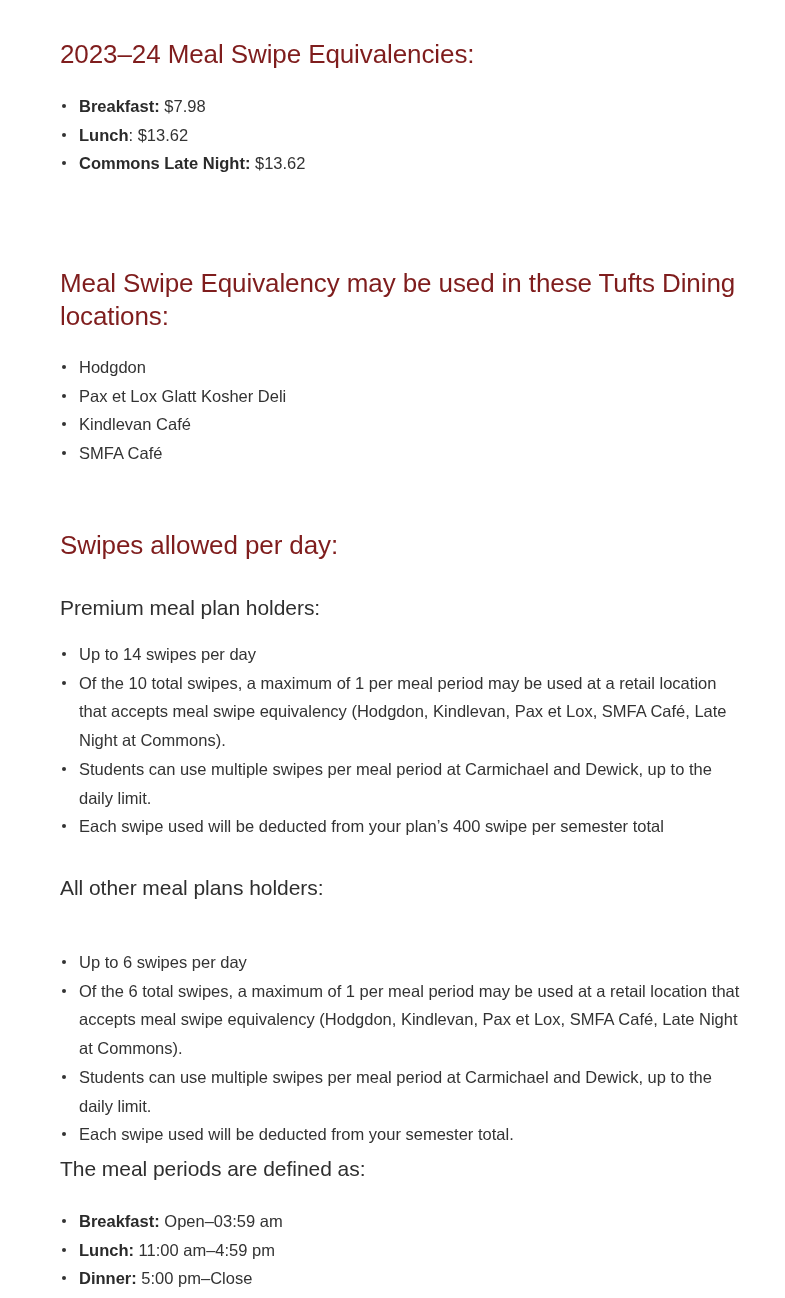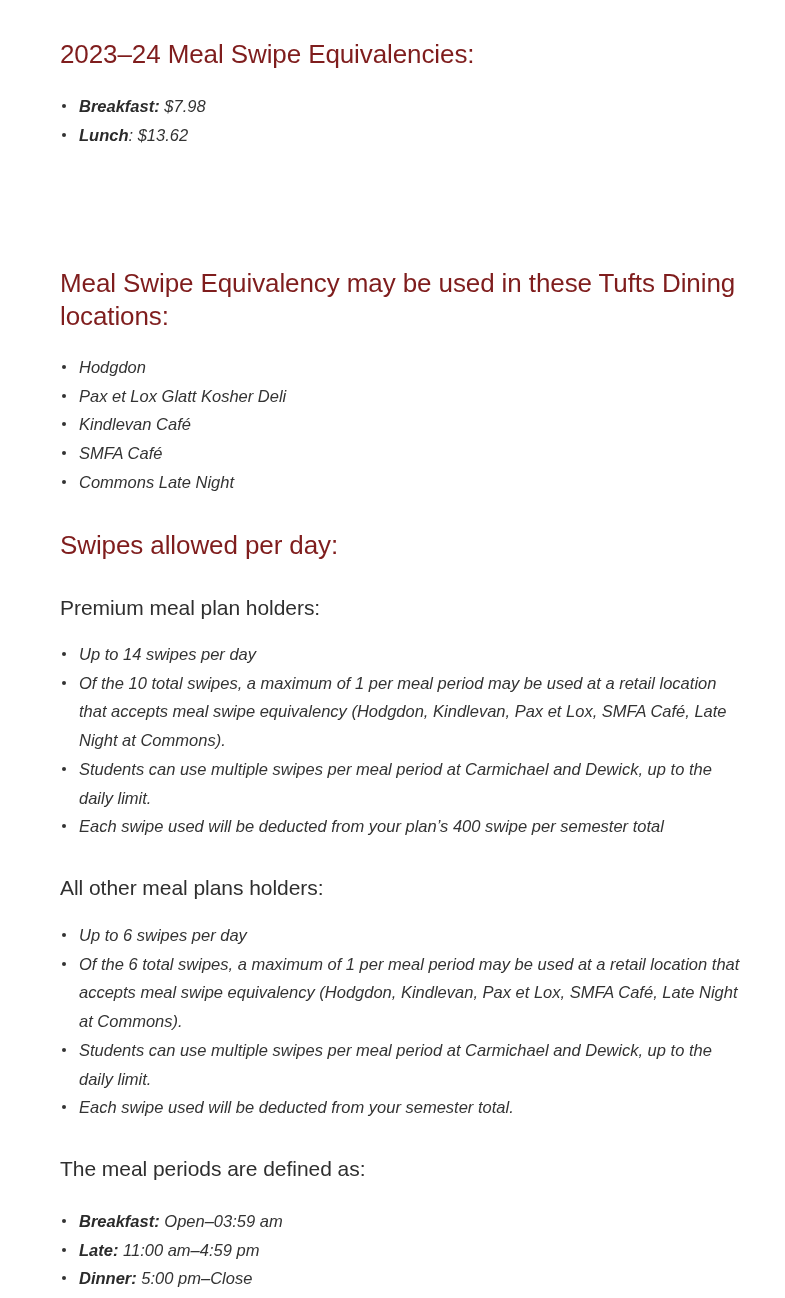--- a/index.html
+++ b/index.html
@@ -54,21 +54,20 @@
     font-weight: 400;
     color: #2f2f2f;
     margin: 0;
     letter-spacing: -0.05px;
   }
 
   ul.bullets {
     list-style: none;
     margin: 0;
     padding: 0;
-    font-style: italic;
   }
   ul.bullets > li {
     position: relative;
     padding-left: 19px;
     font-size: 16.5px;
     line-height: 28.7px;
     color: #333333;
     margin: 0;
   }
   ul.bullets > li::before {
@@ -88,53 +87,53 @@
 
   
   .blk-h1      { position: absolute; top: 38px;   left: 60px; right: 60px; }
   .blk-l1      { position: absolute; top: 92px;   left: 60px; right: 60px; }
   .blk-h2      { position: absolute; top: 267px;  left: 60px; right: 20px; }
   .blk-l2      { position: absolute; top: 353px;  left: 60px; right: 60px; }
   .blk-h3      { position: absolute; top: 529px;  left: 60px; right: 60px; }
   .blk-h4      { position: absolute; top: 594px;  left: 60px; right: 60px; }
   .blk-l3      { position: absolute; top: 640px;  left: 60px; right: 44px; }
   .blk-h5      { position: absolute; top: 874px;  left: 60px; right: 60px; }
-  .blk-l4      { position: absolute; top: 921px;  left: 60px; right: 44px; }
+  .blk-l4      { position: absolute; top: 948px;  left: 60px; right: 44px; }
   .blk-h6      { position: absolute; top: 1155px; left: 60px; right: 60px; }
   .blk-l5      { position: absolute; top: 1207px; left: 60px; right: 60px; }
 </style>
 </head>
 <body>
 
 <div class="page">
 
   <div class="clipped-top"></div>
 
   <div class="blk-h1">
     <h2 class="sec-title">2023–24 Meal Swipe Equivalencies:</h2>
   </div>
 
   <div class="blk-l1">
     <ul class="bullets">
       <li><b>Breakfast:</b><span> $7.98</span></li>
       <li><b>Lunch</b><span>: $13.62</span></li>
+      <li><b>Commons Late Night:</b><span> $13.62</span></li>
     </ul>
   </div>
 
   <div class="blk-h2">
     <h2 class="sec-title">Meal Swipe Equivalency may be used in these Tufts Dining locations:</h2>
   </div>
 
   <div class="blk-l2">
     <ul class="bullets">
       <li>Hodgdon</li>
       <li>Pax et Lox Glatt Kosher Deli</li>
       <li>Kindlevan Café</li>
       <li>SMFA Café</li>
-      <li>Commons Late Night</li>
     </ul>
   </div>
 
   <div class="blk-h3">
     <h2 class="sec-title">Swipes allowed per day:</h2>
   </div>
 
   <div class="blk-h4">
     <h3 class="sub-title">Premium meal plan holders:</h3>
   </div>
@@ -161,18 +160,18 @@
     </ul>
   </div>
 
   <div class="blk-h6">
     <h3 class="sub-title">The meal periods are defined as:</h3>
   </div>
 
   <div class="blk-l5">
     <ul class="bullets">
       <li><b>Breakfast:</b><span> Open–03:59 am</span></li>
-      <li><b>Late:</b><span> 11:00 am–4:59 pm</span></li>
+      <li><b>Lunch:</b><span> 11:00 am–4:59 pm</span></li>
       <li><b>Dinner:</b><span> 5:00 pm–Close</span></li>
     </ul>
   </div>
 
 </div>
 
 </body></html>

